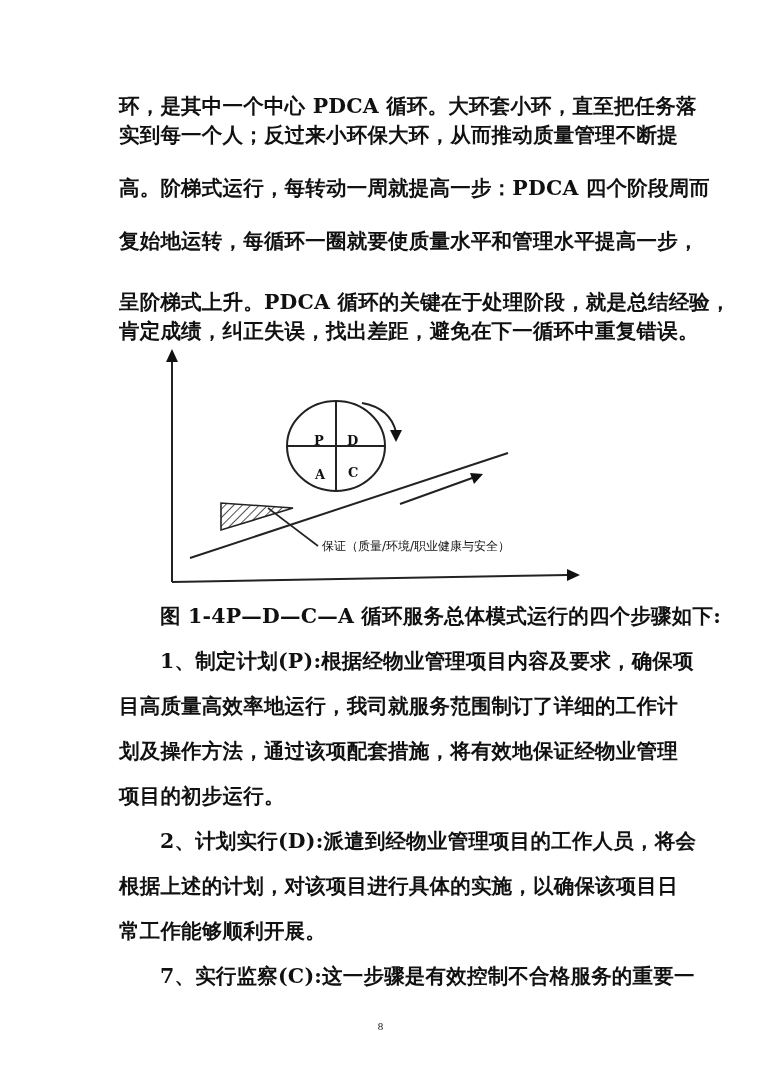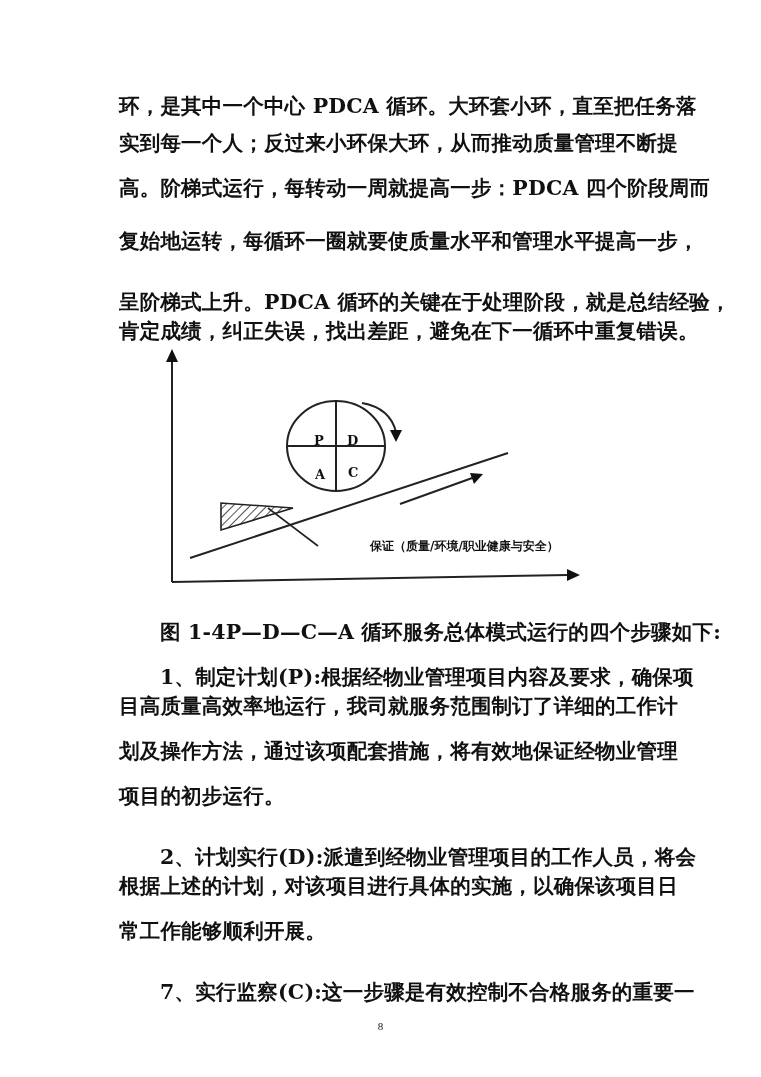--- a/index.html
+++ b/index.html
@@ -1,32 +1,32 @@
 <!DOCTYPE html>
 <html><head>
 <meta charset="utf-8">
 <style>
   html, body { margin: 0; padding: 0; background: #ffffff; }
   body { width: 761px; height: 1077px; position: relative; overflow: hidden;
          font-family: "DejaVu Serif", "Liberation Serif", serif; color: #111; }
   .line { position: absolute; left: 119px; font-size: 20.5px; line-height: 24px;
           white-space: nowrap; letter-spacing: 0.2px; font-weight: bold; }
-  .indent { left: 160px; margin-top: 16px; }
+  .indent { left: 160px; }
   .figure { position: absolute; left: 150px; top: 345px; width: 440px; height: 250px; }
   .page-number { position: absolute; left: 0; width: 761px; top: 1020px; text-align: center;
                  font-size: 11px; font-family: "Liberation Serif", serif; }
 </style>
 </head>
 <body>
 
 <div>
 
   <div>
     <div class="line" style="top:94px">环，是其中一个中心 PDCA 循环。大环套小环，直至把任务落</div>
-    <div class="line" style="top:131px">实到每一个人；反过来小环保大环，从而推动质量管理不断提</div>
+    <div class="line" style="top:123px">实到每一个人；反过来小环保大环，从而推动质量管理不断提</div>
     <div class="line" style="top:176px">高。阶梯式运行，每转动一周就提高一步：PDCA 四个阶段周而</div>
     <div class="line" style="top:229px">复始地运转，每循环一圈就要使质量水平和管理水平提高一步，</div>
     <div class="line" style="top:290px">呈阶梯式上升。PDCA 循环的关键在于处理阶段，就是总结经验，</div>
     <div class="line" style="top:319px">肯定成绩，纠正失误，找出差距，避免在下一循环中重复错误。</div>
   </div>
 
   <div class="figure">
     <svg width="440" height="250" viewBox="150 345 440 250" xmlns="http://www.w3.org/2000/svg">
       <defs>
         <pattern id="hatch" patternUnits="userSpaceOnUse" width="6" height="6" patternTransform="rotate(45)">
@@ -61,21 +61,21 @@
         <polygon points="221,503 221,530 293,508" fill="url(#hatch)" stroke="#222" stroke-width="1.6"></polygon>
       </g>
       <g>
         <line x1="268" y1="508" x2="318" y2="546" stroke="#222" stroke-width="1.6"></line>
       </g>
     </svg>
     <span style="position:absolute; left:164px; top:88px; font-size:13px; font-weight:bold;">P</span>
     <span style="position:absolute; left:197px; top:88px; font-size:13px; font-weight:bold;">D</span>
     <span style="position:absolute; left:165px; top:122px; font-size:13px; font-weight:bold;">A</span>
     <span style="position:absolute; left:198px; top:120px; font-size:13px; font-weight:bold;">C</span>
-    <span style="position:absolute; left:172px; top:193px; font-size:12px; font-weight:bold; font-family:'DejaVu Sans', sans-serif; white-space:nowrap;margin-left:48px;">保证（质量/环境/职业健康与安全）</span>
+    <span style="position:absolute; left:172px; top:193px; font-size:12px; font-weight:normal; font-family:'DejaVu Sans', sans-serif; white-space:nowrap;">保证（质量/环境/职业健康与安全）</span>
   </div>
 
   <div class="line indent" style="top:604px">图 1-4P—D—C—A 循环服务总体模式运行的四个步骤如下:</div>
 
   <div>
     <div class="line indent" style="top:649px">1、制定计划(P):根据经物业管理项目内容及要求，确保项</div>
     <div class="line" style="top:694px">目高质量高效率地运行，我司就服务范围制订了详细的工作计</div>
     <div class="line" style="top:739px">划及操作方法，通过该项配套措施，将有效地保证经物业管理</div>
     <div class="line" style="top:784px">项目的初步运行。</div>
   </div>

